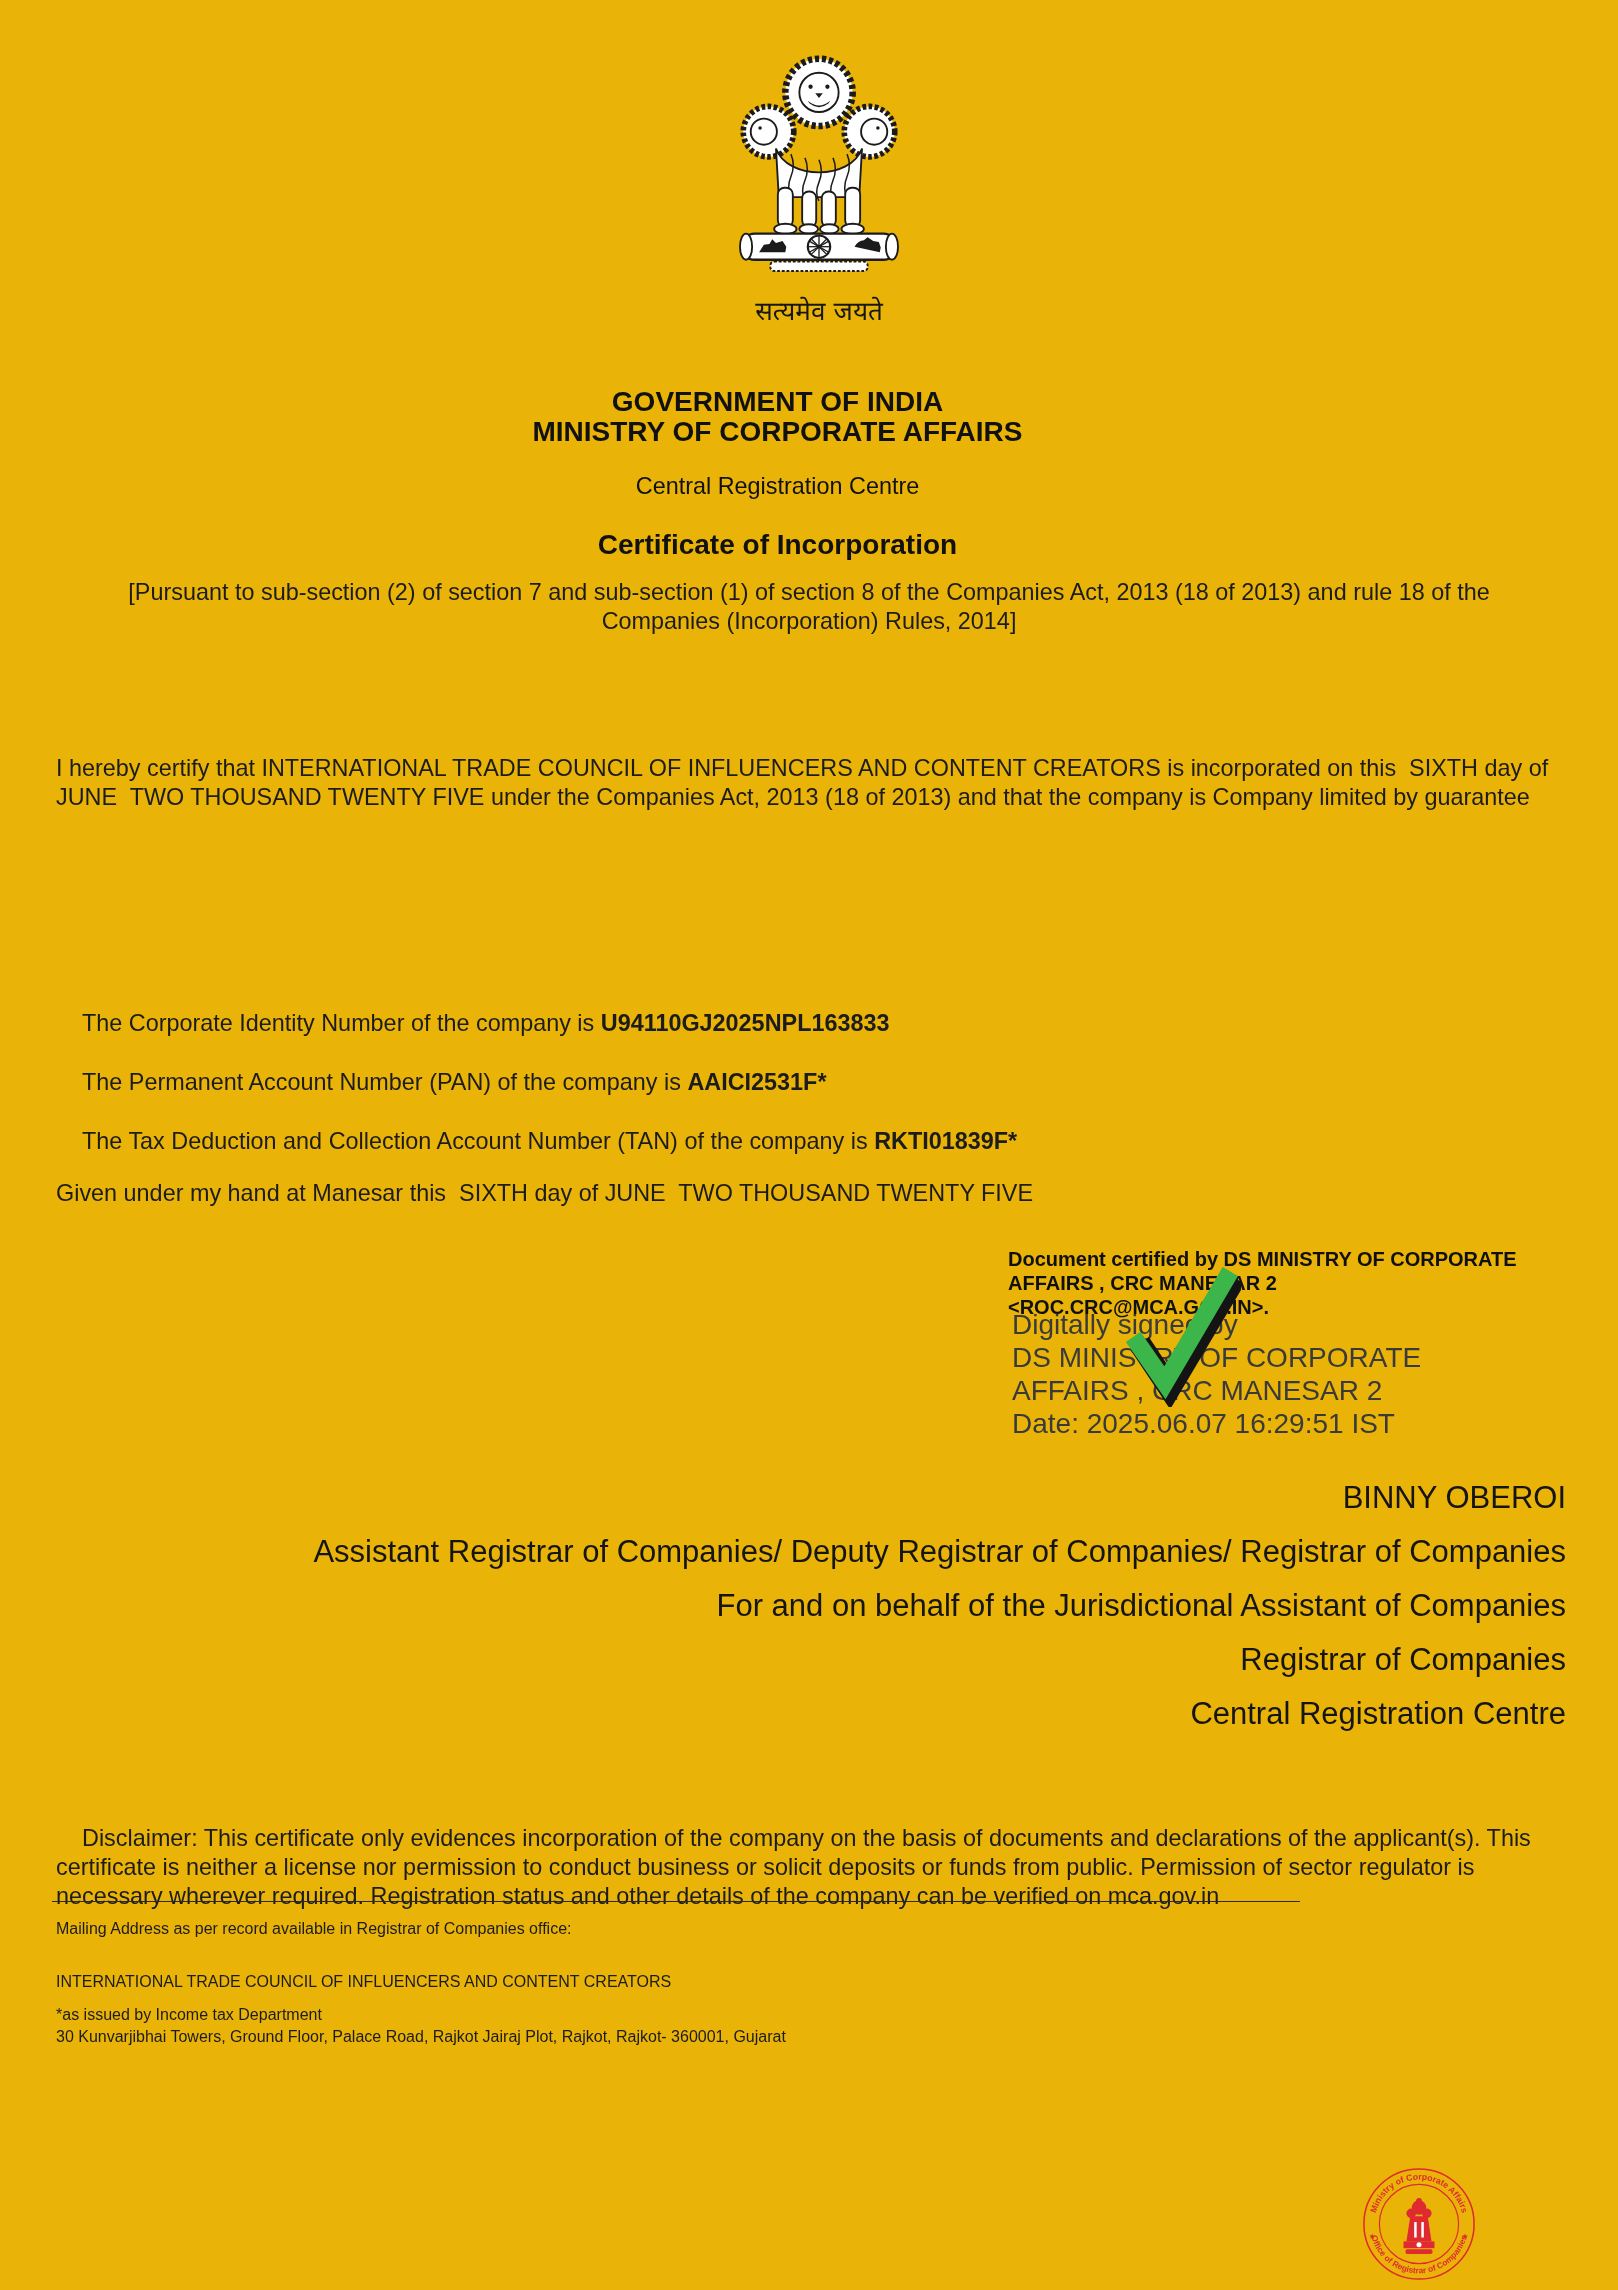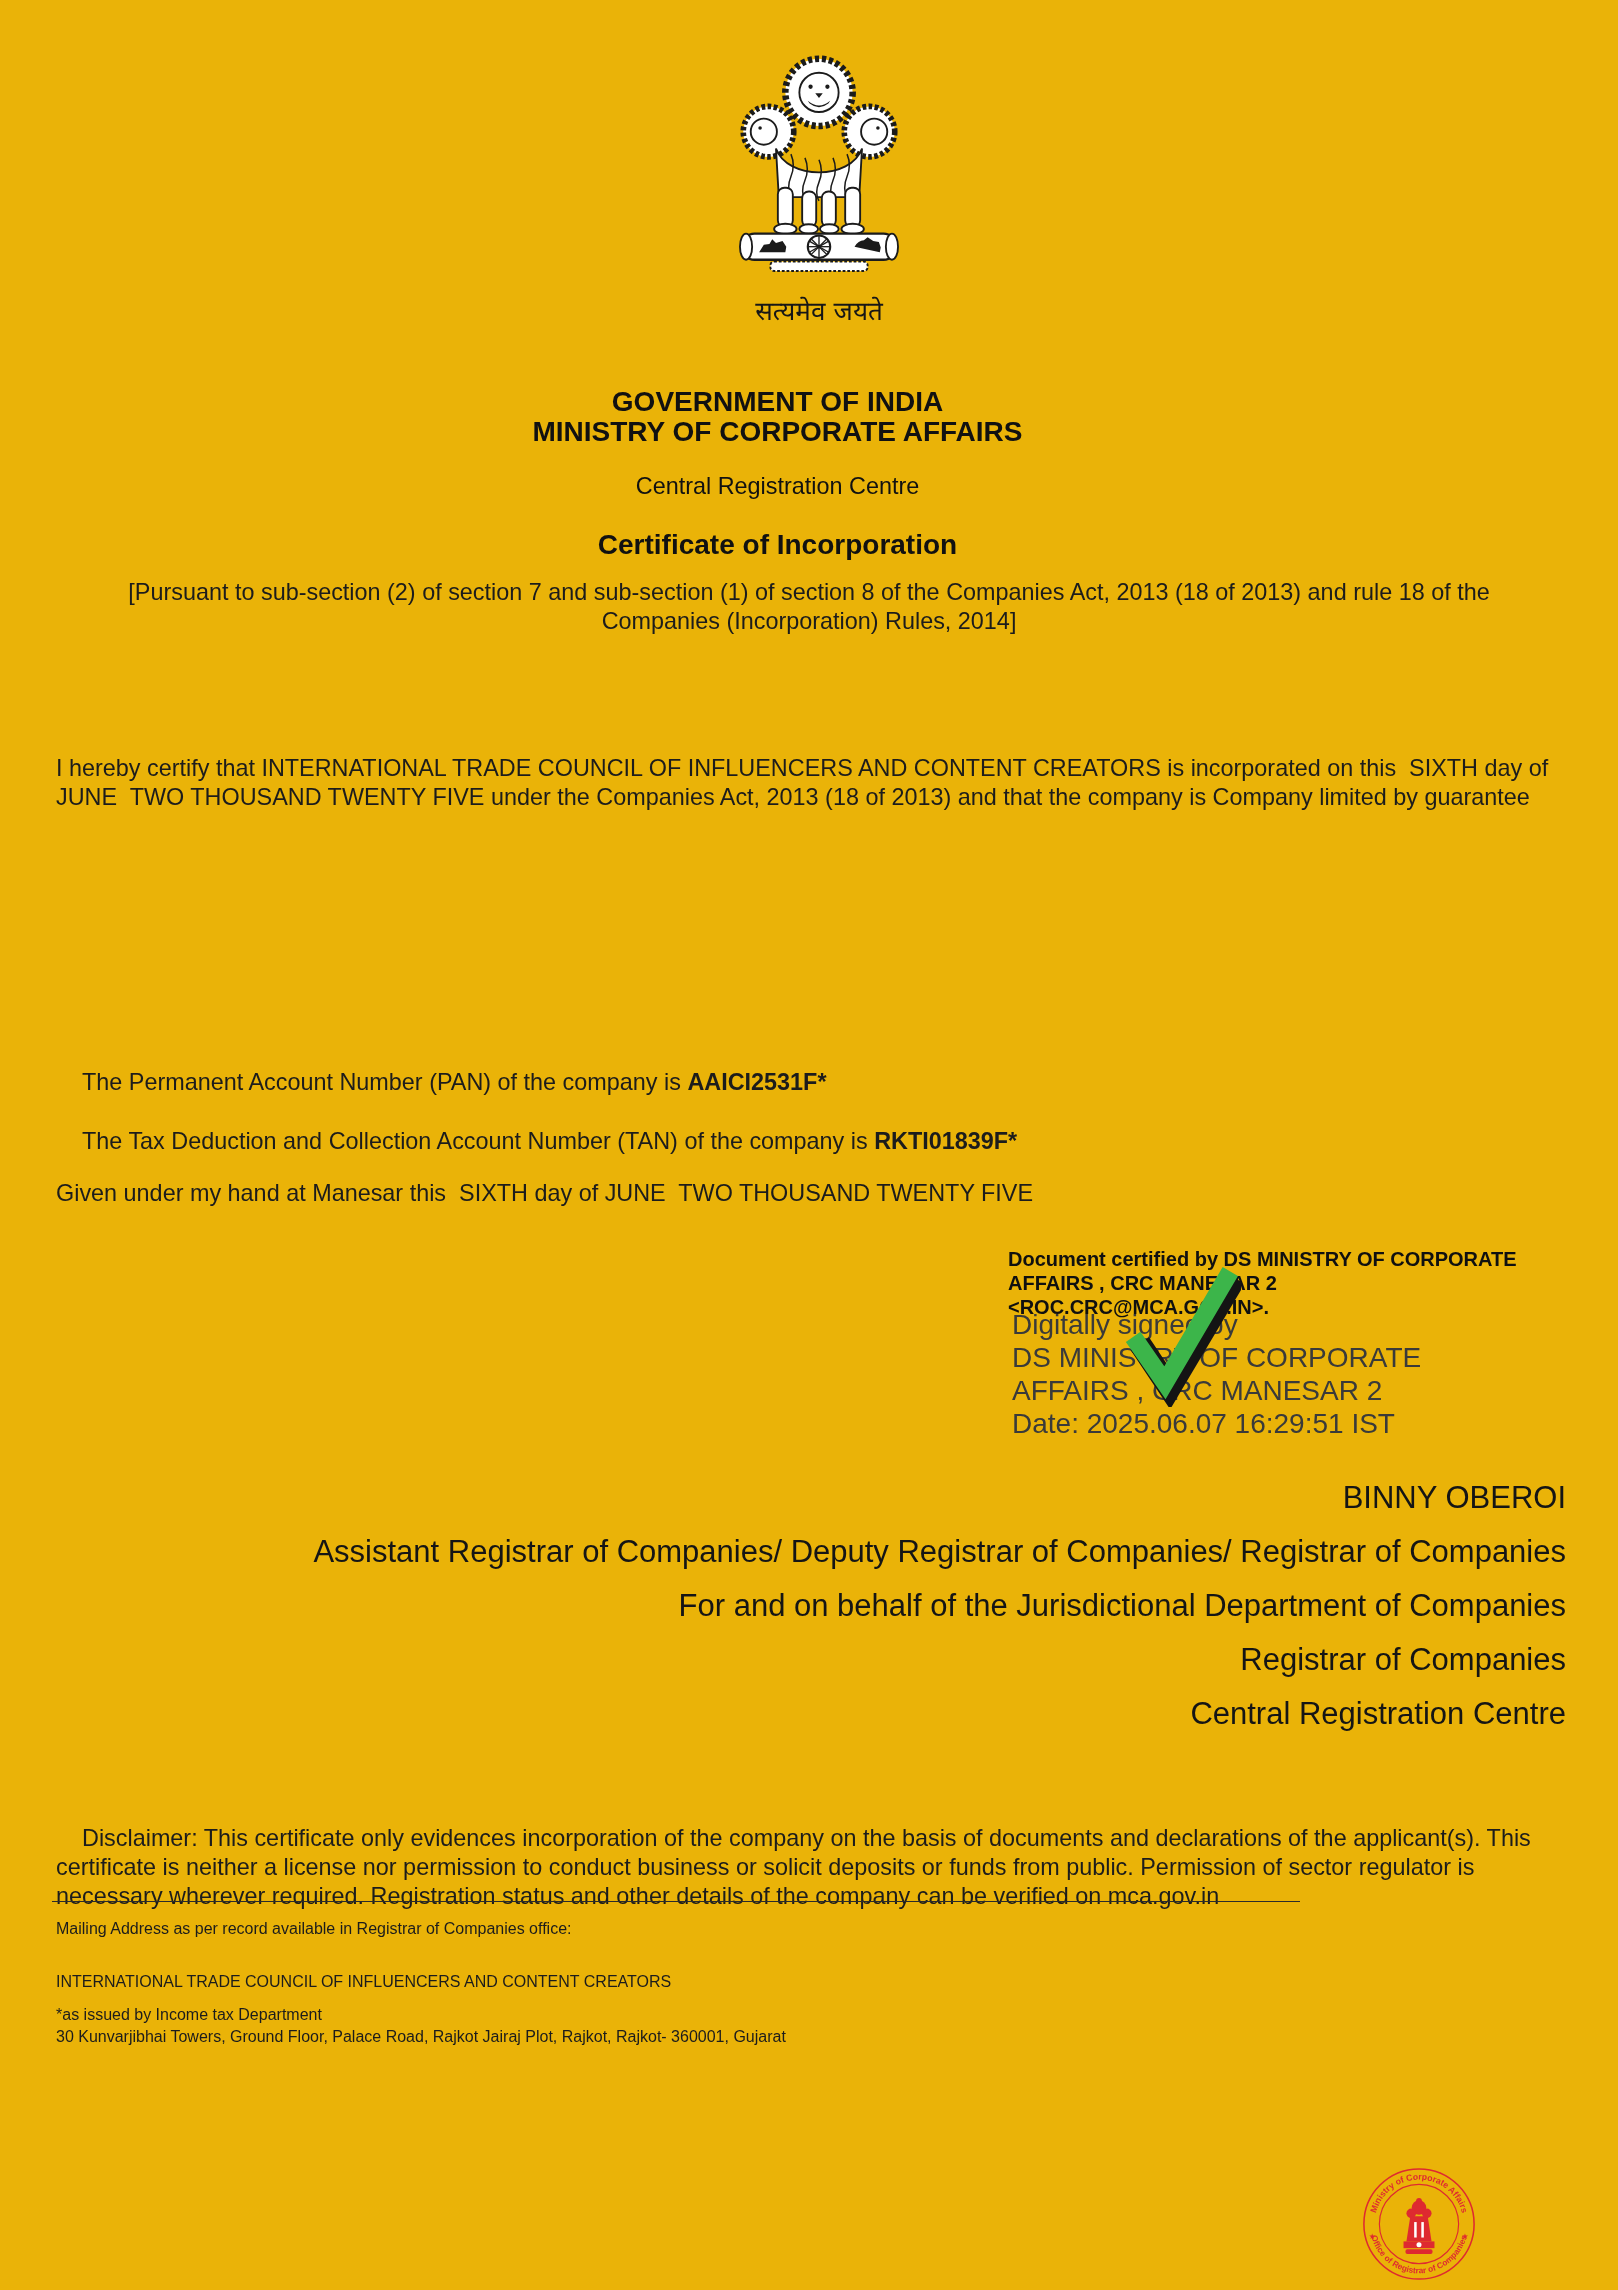--- a/index.html
+++ b/index.html
@@ -91,20 +91,23 @@
   <div class="abs emblem-caption" style="left:718px; top:292px; width:202px;">सत्यमेव जयते</div>
 
   <div class="abs ctr hdr" style="left:0; top:386px; width:1555px;">GOVERNMENT OF INDIA</div>
   <div class="abs ctr hdr" style="left:0; top:416px; width:1555px;">MINISTRY OF CORPORATE AFFAIRS</div>
   <div class="abs ctr sub" style="left:0; top:473px; width:1555px;">Central Registration Centre</div>
   <div class="abs ctr hdr" style="left:0; top:529px; width:1555px;">Certificate of Incorporation</div>
   <div class="abs ctr body-text" style="left:69px; top:578px; width:1480px;">[Pursuant to sub-section (2) of section 7 and sub-section (1) of section 8 of the Companies Act, 2013 (18 of 2013) and rule 18 of the Companies (Incorporation) Rules, 2014]</div>
 
   <div class="abs body-text" style="left:56px; top:754px; width:1518px;">I hereby certify that INTERNATIONAL TRADE COUNCIL OF INFLUENCERS AND CONTENT CREATORS is incorporated on this  SIXTH day of JUNE  TWO THOUSAND TWENTY FIVE under the Companies Act, 2013 (18 of 2013) and that the company is Company limited by guarantee</div>
 
+  <div class="abs body-text" style="left:56px; top:980px; width:1518px;">
+    <span>The Corporate Identity Number of the company is </span><span class="b">U94110GJ2025NPL163833</span>
+  </div>
   <div class="abs body-text" style="left:56px; top:1039px; width:1518px;">
     <span>The Permanent Account Number (PAN) of the company is </span><span class="b">AAICI2531F*</span>
   </div>
   <div class="abs body-text" style="left:56px; top:1098px; width:1518px;">
     <span>The Tax Deduction and Collection Account Number (TAN) of the company is </span><span class="b">RKTI01839F*</span>
   </div>
 
   <div class="abs body-text" style="left:56px; top:1179px; width:1518px;">Given under my hand at Manesar this  SIXTH day of JUNE  TWO THOUSAND TWENTY FIVE</div>
 
   <div class="abs cert-small" style="left:1008px; top:1247px; width:525px;">
@@ -120,21 +123,21 @@
   <div class="abs" style="left:1115px; top:1265px; width:126px; height:142px;">
     <svg viewBox="0 0 134 152" width="126" height="142">
       <polyline points="26,84 58,132 128,14" fill="none" stroke="#141414" stroke-width="24"></polyline>
       <polyline points="19,77 53,126 123,7" fill="none" stroke="#3cb54a" stroke-width="19"></polyline>
     </svg>
   </div>
 
   <div class="abs officer-block" style="left:56px; top:1483px; width:1510px;">
     <div class="oline">BINNY OBEROI</div>
     <div class="oline">Assistant Registrar of Companies/ Deputy Registrar of Companies/ Registrar of Companies</div>
-    <div class="oline">For and on behalf of the Jurisdictional Department of Companies</div>
+    <div class="oline">For and on behalf of the Jurisdictional Assistant of Companies</div>
     <div class="oline">Registrar of Companies</div>
     <div class="oline">Central Registration Centre</div>
   </div>
 
   <div class="abs body-text" style="left:56px; top:1795px; width:1516px; line-height:29px;">
     <span>Disclaimer: This certificate only evidences incorporation of the company on the basis of documents and declarations of the applicant(s). This certificate is neither a license nor permission to conduct business or solicit deposits or funds from public. Permission of sector regulator is necessary wherever required. Registration status and other details of the company can be verified on </span><span class="mca">mca.gov.in</span>
   </div>
 
   <div class="abs rule" style="left:52px; top:1901px; width:1248px;"></div>
 

